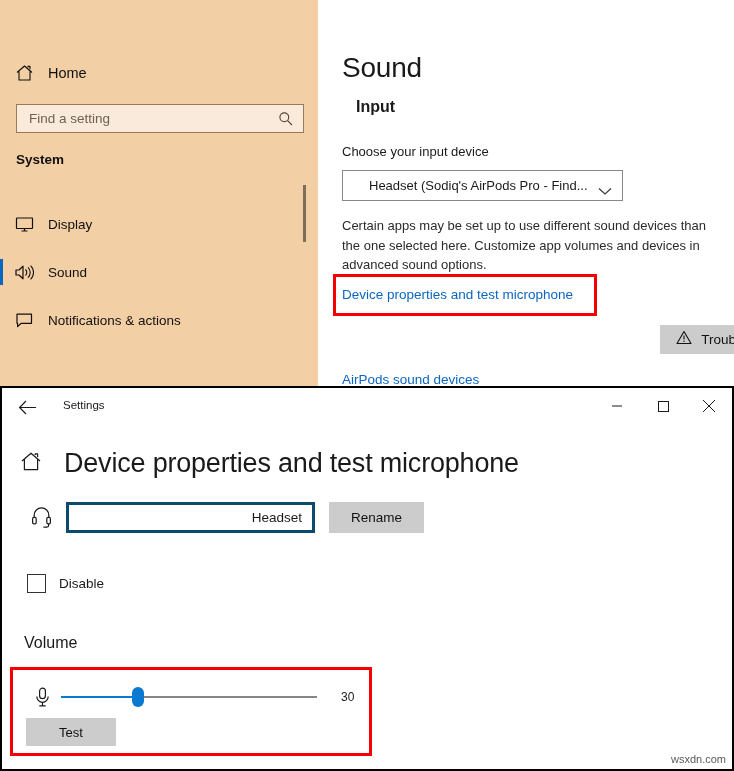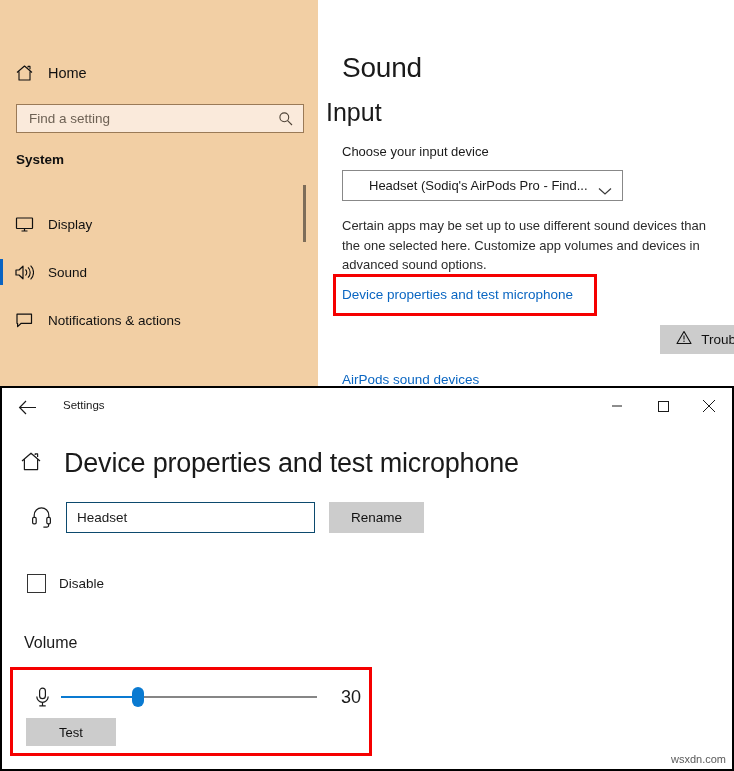--- a/index.html
+++ b/index.html
@@ -39,21 +39,21 @@
   .sb-item { position: absolute; left: 0; width: 300px; height: 34px; display: flex; align-items: center; }
   .sb-item .ic { width: 48px; display: flex; justify-content: center; align-items: center; }
   .sb-item .lb { font-size: 13.5px; color: #101010; }
   .sb-item.sel::before { content: ""; position: absolute; left: 0; top: 4px; width: 3px; height: 26px; background: #0a64c2; }
 
   .sb-scroll { position: absolute; left: 303px; top: 185px; width: 3px; height: 57px; background: #7e6d59; }
 
   
   .w1-main { position: absolute; left: 318px; top: 0; width: 416px; height: 386px; background: #fff; }
   .w1-h1 { position: absolute; left: 24px; top: 52px; font-size: 28px; font-weight: normal; color: #1a1a1a; letter-spacing: -.2px; }
-  .w1-h2 { position: absolute; left: 8px; top: 98px; font-size: 25px; font-weight: normal; color: #1a1a1a; }
+  .w1-h2 { position: absolute; left: 38px; top: 98px; font-size: 16px; font-weight: bold; color: #1a1a1a; }
   .w1-lab { position: absolute; left: 24px; top: 144px; font-size: 13px; color: #1a1a1a; }
 
   .w1-combo { position: absolute; left: 24px; top: 170px; width: 281px; height: 31px;
               border: 1px solid #888; background: #fff; display: flex; align-items: center; }
   .w1-combo .val { margin-left: 26px; font-size: 13px; color: #1a1a1a; white-space: nowrap; }
   .w1-combo .chev { position: absolute; right: 10px; top: 11px; }
 
   .w1-desc { position: absolute; left: 24px; top: 216px; width: 372px; font-size: 13px; color: #2b2b2b; line-height: 19.5px; }
 
   .w1-link1 { position: absolute; left: 24px; top: 287px; font-size: 13.5px; color: #0a66c2; }
@@ -72,40 +72,40 @@
   .w2-back { position: absolute; left: 10px; top: 7px; width: 30px; height: 24px; display: flex; align-items: center; justify-content: center; }
   .w2-title { position: absolute; left: 61px; top: 11px; font-size: 11.5px; color: #1a1a1a; }
   .w2-ctrls { position: absolute; right: 0; top: 0; display: flex; height: 36px; }
   .w2-btn { width: 46px; height: 36px; display: flex; align-items: center; justify-content: center; }
 
   .w2-head { position: absolute; left: 18px; top: 60px; display: flex; align-items: center; gap: 22px; }
   .w2-head .ht { font-size: 27px; font-weight: normal; color: #1a1a1a; letter-spacing: -.2px; }
 
   .w2-namerow { position: absolute; left: 22px; top: 114px; display: flex; align-items: center; gap: 0; }
   .w2-namerow .hsic { width: 34px; display: flex; justify-content: center; align-items: center; }
-  .w2-input { margin-left: 8px; width: 249px; height: 31px; border: 1px solid #0c4a6e; background: #fff;
-              font-family: "Liberation Sans", sans-serif; font-size: 13.5px; color: #1a1a1a; padding: 0 10px; }
+  .w2-input { margin-left: 8px; width: 249px; height: 31px; border: 3px solid #0c4a6e; background: #fff;
+              font-family: "Liberation Sans", sans-serif; font-size: 13.5px; color: #1a1a1a; padding: 0 10px; text-align: right; }
   .w2-rename { margin-left: 14px; width: 95px; height: 31px; background: #ccc; border: none;
                font-family: "Liberation Sans", sans-serif; font-size: 13.5px; color: #111; cursor: pointer; }
 
   .w2-disable { position: absolute; left: 25px; top: 186px; display: flex; align-items: center; gap: 13px; }
   .chk { width: 19px; height: 19px; border: 1.5px solid #333; background: #fff; }
   .w2-disable .lb { font-size: 13.5px; color: #1a1a1a; }
 
   .w2-volh { position: absolute; left: 22px; top: 246px; font-size: 16px; font-weight: normal; color: #1a1a1a; }
 
   .redbox2 { position: absolute; left: 8px; top: 279px; width: 362px; height: 89px; border: 3px solid #f50000; }
 
   .vol-row { position: absolute; left: 25px; top: 298px; display: flex; align-items: center; }
   .vol-row .micic { width: 30px; display: flex; justify-content: center; align-items: center; }
   .slider { position: relative; margin-left: 4px; width: 256px; height: 22px; display: flex; align-items: center; }
   .slider .track { position: absolute; left: 0; top: 10px; width: 256px; height: 2px; background: #868686; }
   .slider .fill { position: absolute; left: 0; top: 10px; height: 2px; background: #0a7ad1; }
   .slider .thumb { position: absolute; top: 1px; width: 12px; height: 20px; border-radius: 6px; background: #0a7ad1; }
-  .vol-val { margin-left: 24px; font-size: 18px; color: #1a1a1a; }
+  .vol-val { margin-left: 24px; font-size: 12px; color: #1a1a1a; }
 
   .test-btn { position: absolute; left: 24px; top: 330px; width: 90px; height: 28px; background: #ccc; border: none;
               font-family: "Liberation Sans", sans-serif; font-size: 13px; color: #111; cursor: pointer; }
 
   .watermark { position: absolute; right: 6px; bottom: 4px; font-size: 11px; color: #5a5a5a; }
 </style>
 </head>
 <body>
 
 <div class="screen">

